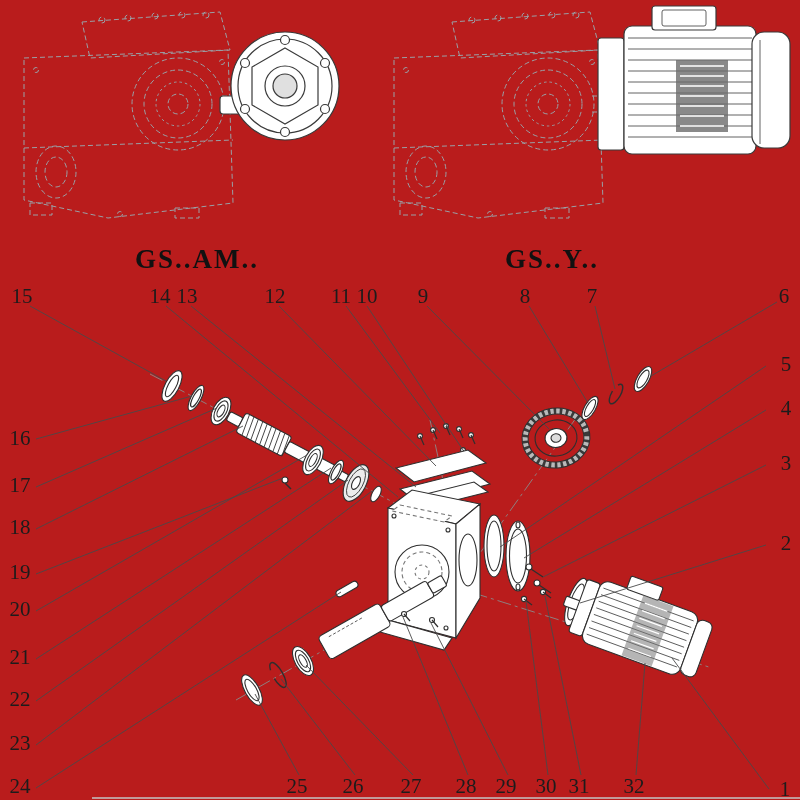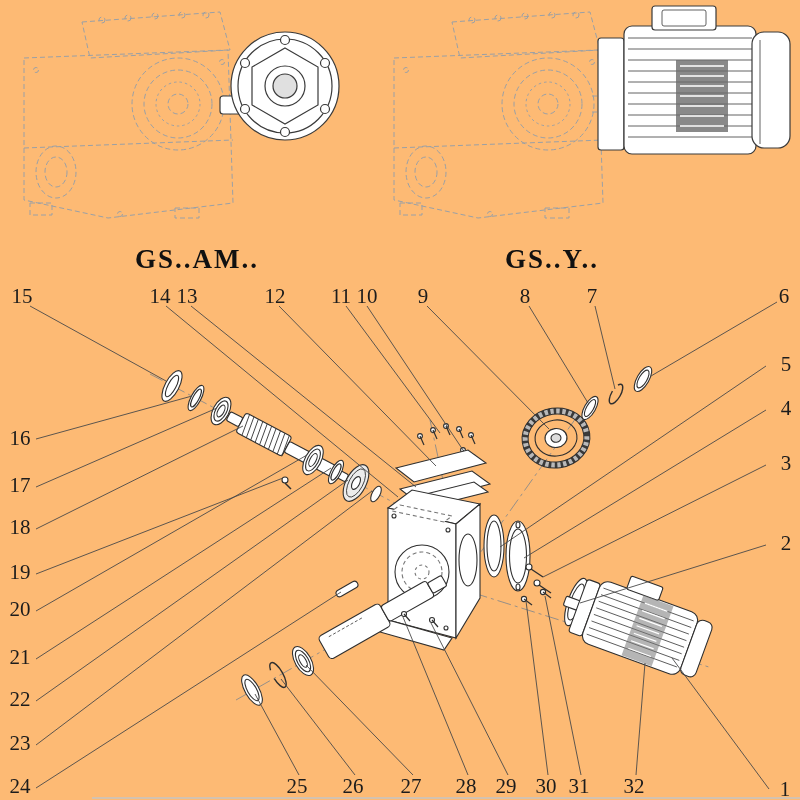--- a/index.html
+++ b/index.html
@@ -1,16 +1,16 @@
 <!DOCTYPE html>
 <html><head>
 <meta charset="utf-8">
 <style>
   html,body{margin:0;padding:0;background:#ffffff;}
-  .stage{position:relative;width:800px;height:800px;background:#fdba74;overflow:hidden;
+  .stage{position:relative;width:800px;height:800px;background:#b91c1c;overflow:hidden;
          font-family:"Liberation Serif",serif;}
   svg{display:block;}
   text.num{font-family:"Liberation Serif",serif;font-size:21px;fill:#1c1c1c;text-anchor:middle;}
   text.model{font-family:"Liberation Serif",serif;font-size:27px;font-weight:bold;fill:#111111;
              text-anchor:middle;letter-spacing:2px;}
 </style>
 </head>
 <body>
 
 <div class="stage">

